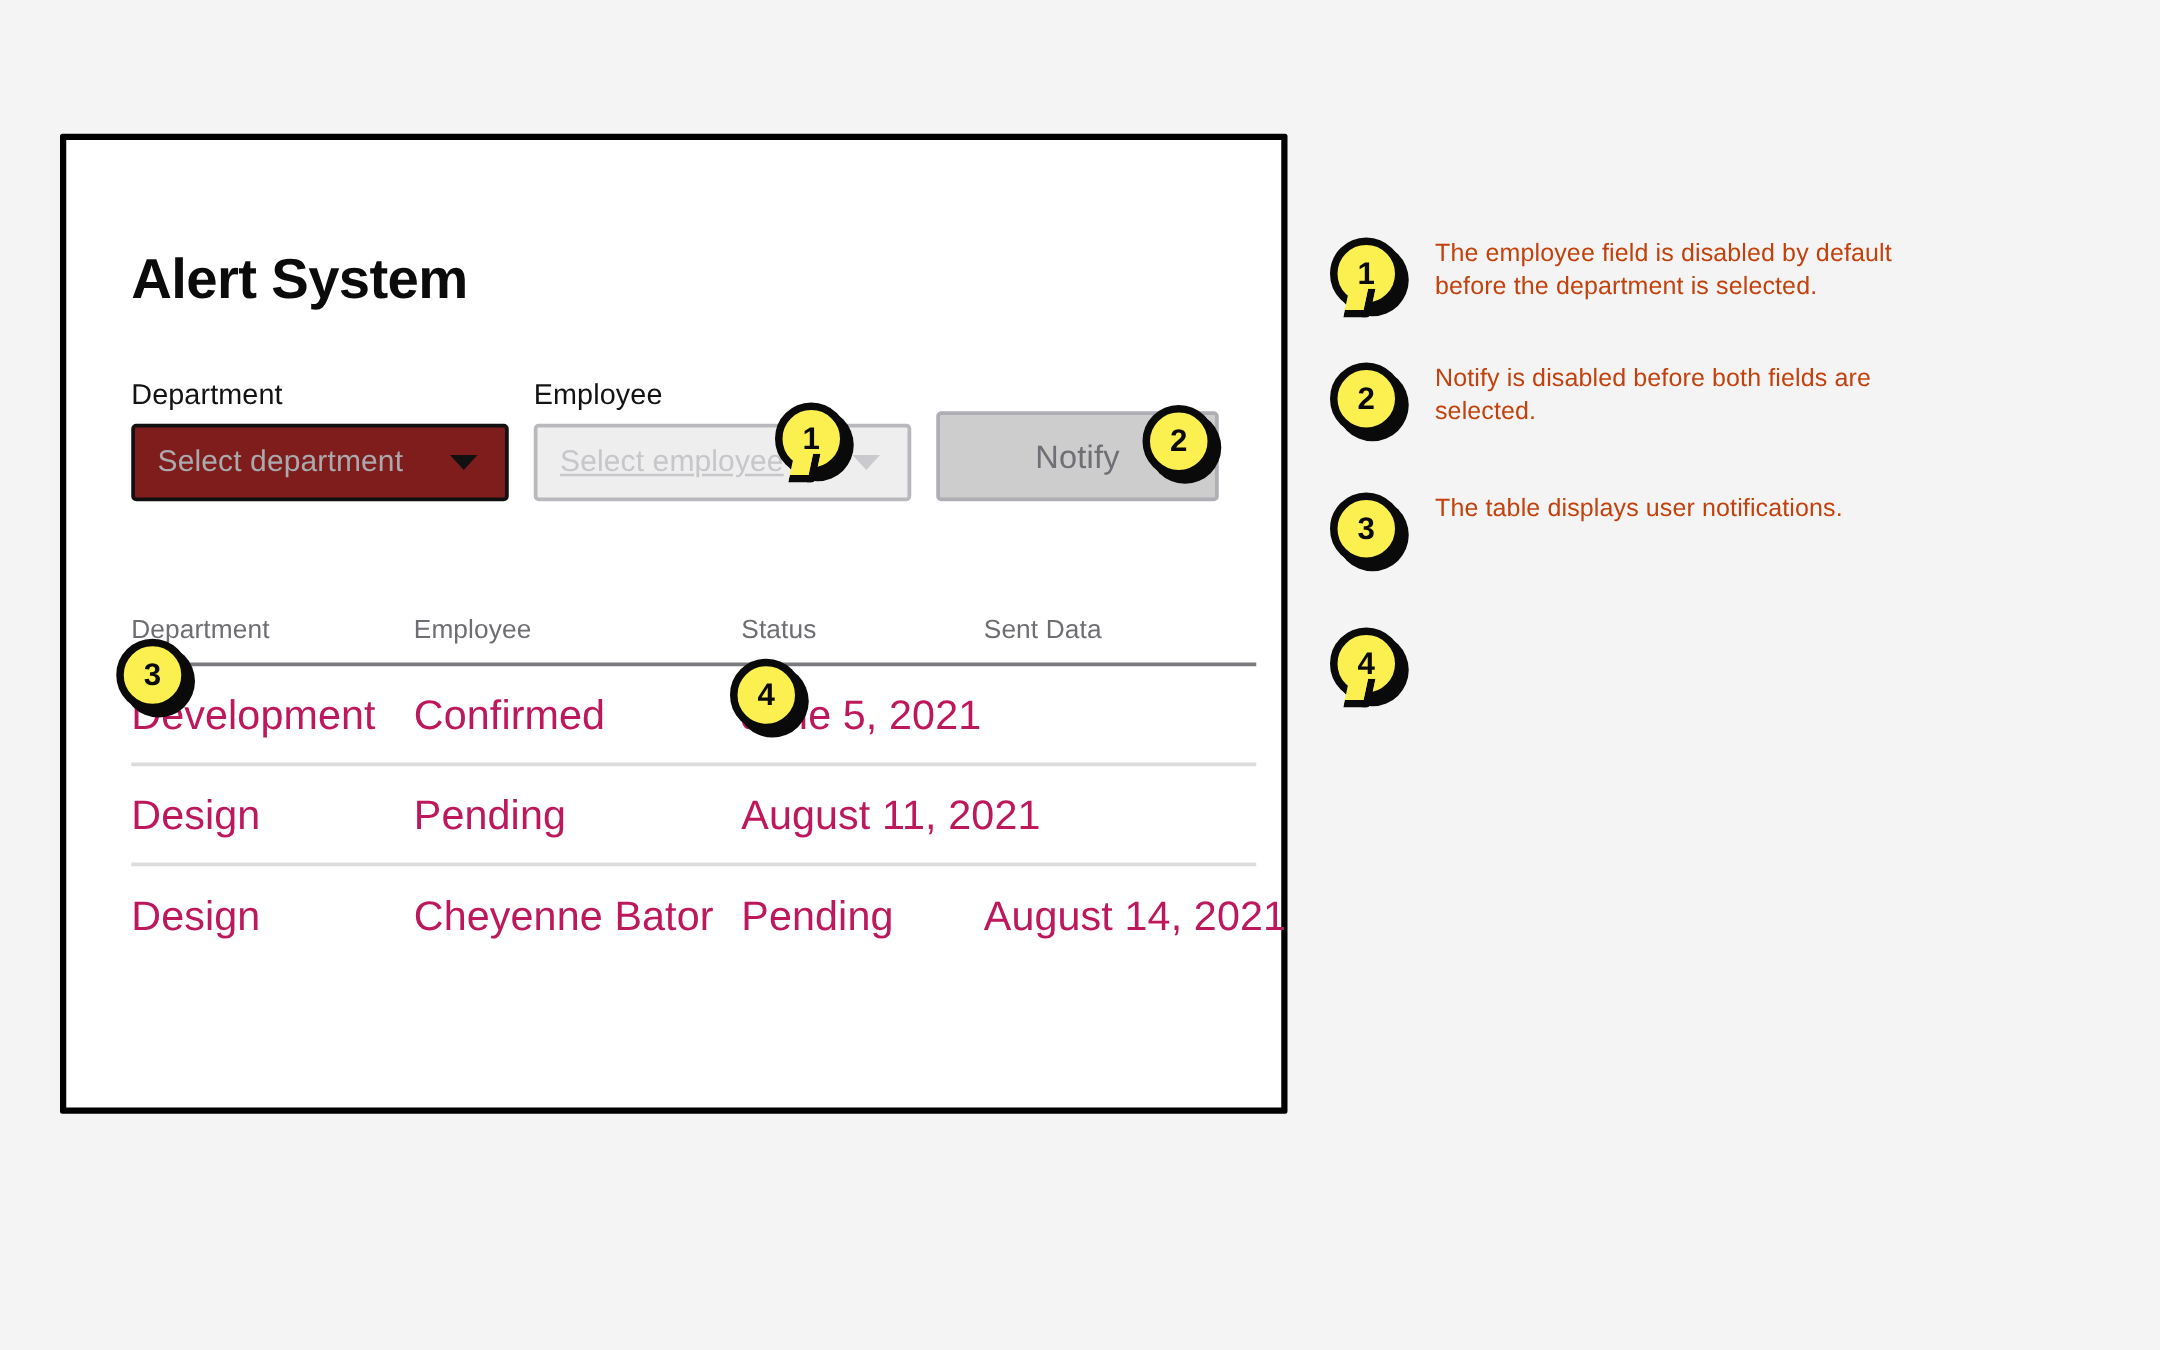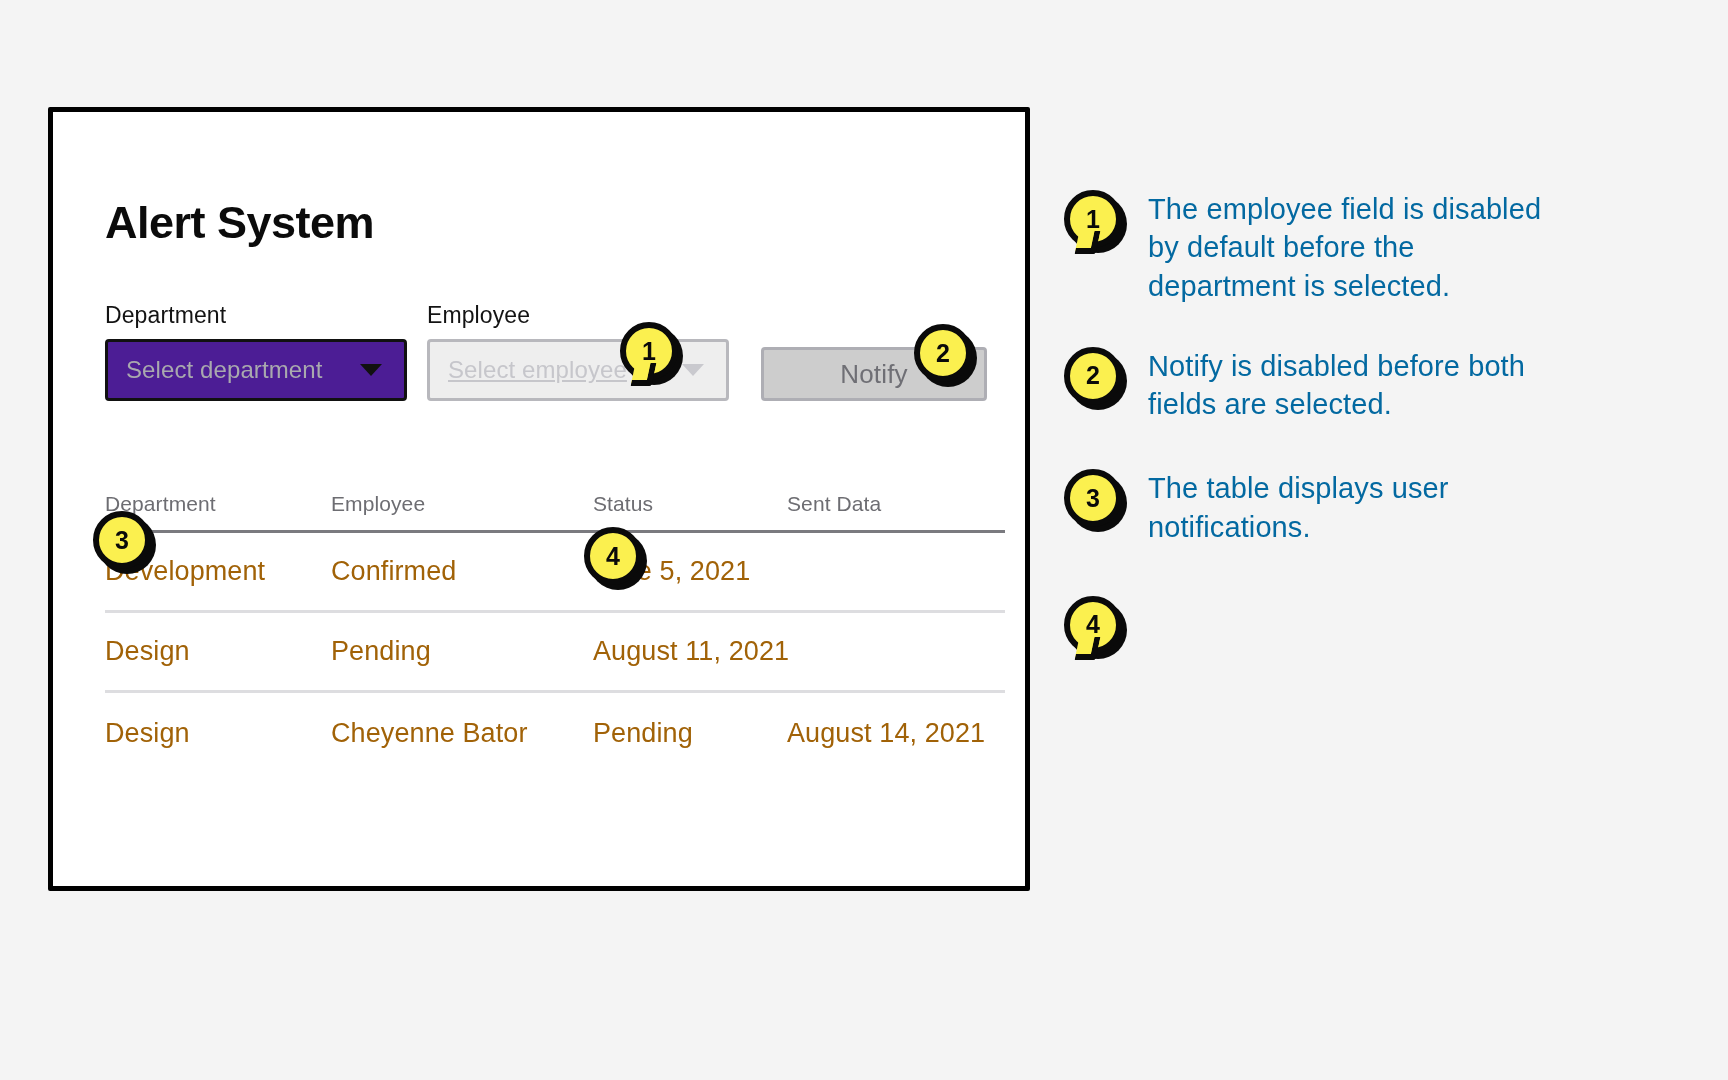--- a/index.html
+++ b/index.html
@@ -66,21 +66,21 @@
     position: relative;
     width: 302px;
     height: 62px;
     display: flex;
     align-items: center;
     padding: 0 18px;
     border-radius: 4px;
   }
 
   .select-box.enabled {
-    background: #4c1d95;
+    background: #7f1d1d;
     border: 3px solid #111111;
   }
 
   .select-box.disabled {
     background: #eeeeee;
     border: 3px solid #b8b8bd;
   }
 
   .select-value {
     font-size: 24px;
@@ -99,31 +99,30 @@
     height: 0;
     border-left: 11px solid transparent;
     border-right: 11px solid transparent;
     border-top: 12px solid #111111;
     transform: translateY(-50%);
   }
   .select-box.disabled .caret { border-top-color: #c9c9ce; }
 
   .notify-btn {
     width: 226px;
-    height: 54px;
+    height: 72px;
     display: flex;
     align-items: center;
     justify-content: center;
     background: #cdcdcd;
     border: 3px solid #aeaeb4;
     border-radius: 4px;
     font-size: 26px;
     color: #6f6f75;
     letter-spacing: 0.2px;
-    margin-left: 12px;
   }
 
   
   .table {
     position: absolute;
     left: 52px;
     top: 380px;
     width: 900px;
   }
 
@@ -142,22 +141,22 @@
 
   .t-head { border-bottom: 3px solid #7a7a7f; }
 
   .t-body .t-row {
     height: 80px;
     border-bottom: 3px solid #dddde0;
   }
   .t-body .t-row:last-child { border-bottom: none; }
 
   .t-body .t-cell {
-    font-size: 27px;
-    color: #a16207;
+    font-size: 33px;
+    color: #be185d;
     letter-spacing: 0.1px;
     white-space: nowrap;
   }
 
   
   .badge {
     position: relative;
     width: 58px;
     height: 58px;
     flex: 0 0 58px;
@@ -210,23 +209,23 @@
   }
 
   .note {
     display: flex;
     align-items: flex-start;
     gap: 26px;
     margin-bottom: 42px;
   }
 
   .note-text {
-    font-size: 29px;
+    font-size: 20px;
     line-height: 1.32;
-    color: #0369a1;
+    color: #c2410c;
     max-width: 420px;
     letter-spacing: 0.1px;
   }
 </style>
 </head>
 <body>
 
 <div id="root">
 
   <div class="mockup-card">

